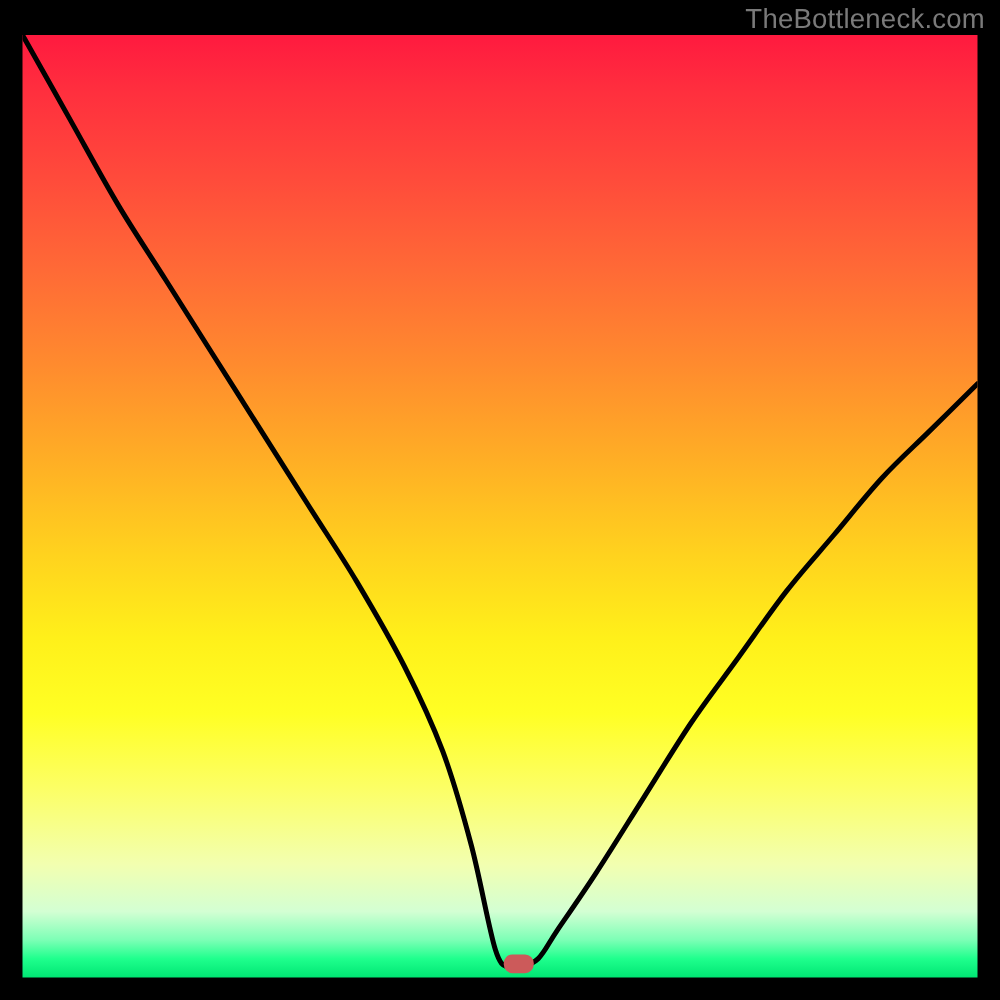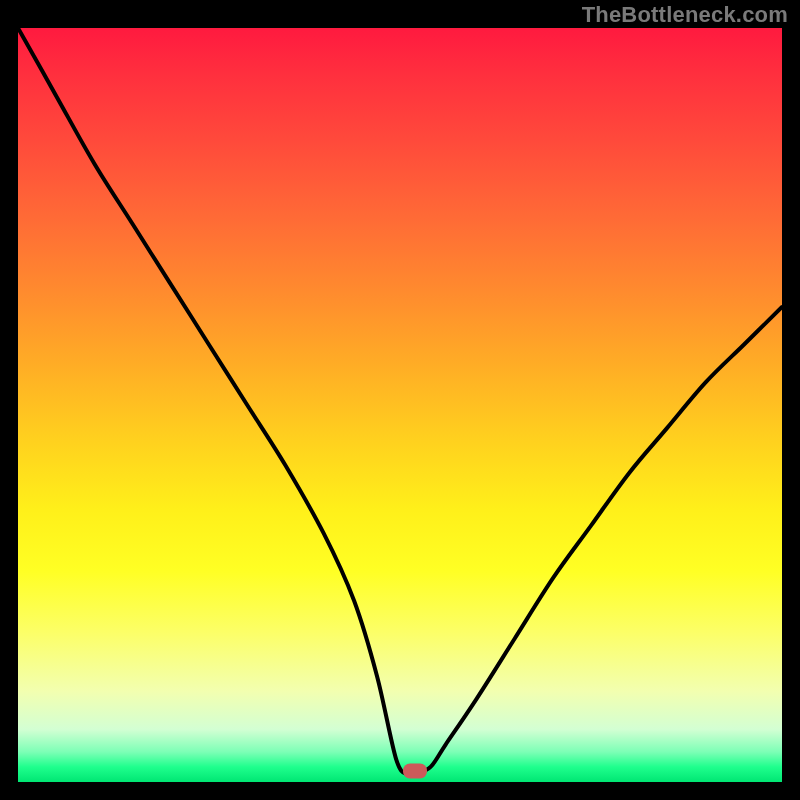--- a/index.html
+++ b/index.html
@@ -16,21 +16,21 @@
     width: 800px;
     height: 800px;
     background: #000;
   }
   .watermark {
     position: absolute;
     top: 2px;
     right: 12px;
     color: #7a7a7a;
     font-size: 22px;
-    font-weight: 700;
+    font-weight: 400;
     letter-spacing: 0.2px;
     user-select: none;
   }
   .plot {
     position: absolute;
     left: 18px;
     top: 28px;
     width: 764px;
     height: 754px;
     background: linear-gradient(to bottom,

